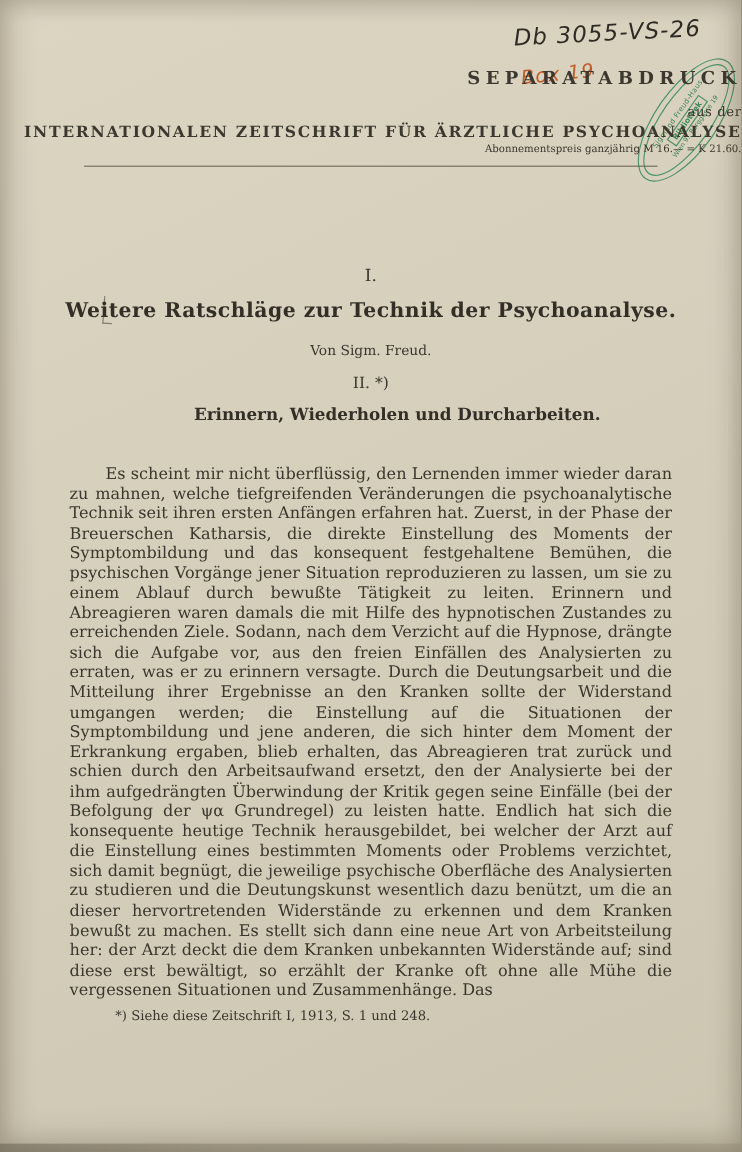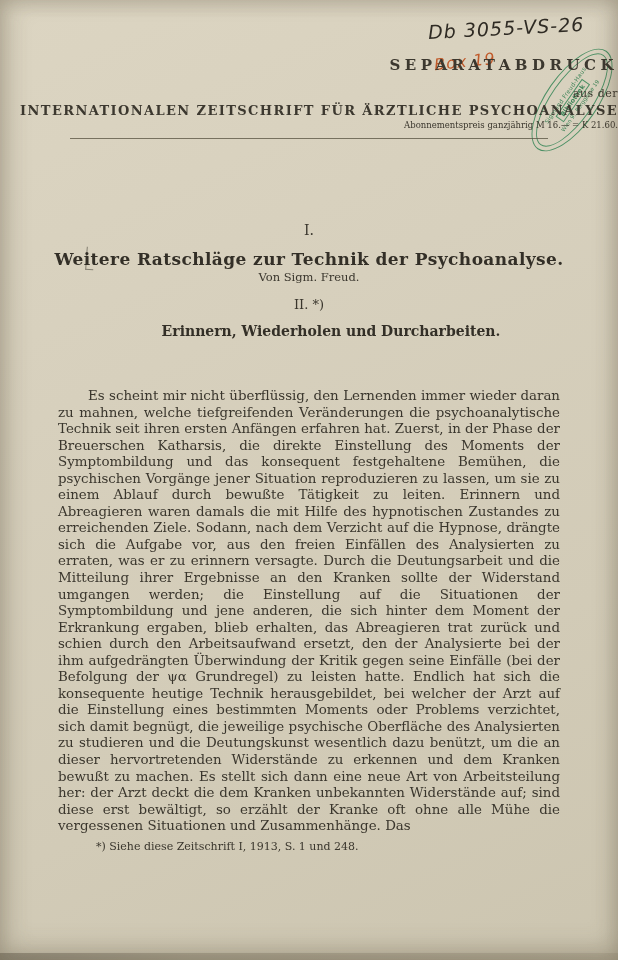--- a/index.html
+++ b/index.html
@@ -62,21 +62,21 @@
     padding:1px;
   }
   .stamp .l1{font-size:6px;letter-spacing:.3px;white-space:nowrap;}
   .stamp .l2{font-size:6.5px;font-weight:bold;border:1px solid #3e8a5c;padding:0 3px;white-space:nowrap;}
   .stamp .l3{font-size:5.5px;white-space:nowrap;}
 
   
   .article-head{position:absolute;top:222px;left:0;width:100%;text-align:center;}
   .art-numeral{font-size:14px;}
   .art-title{font-size:17px;font-weight:bold;letter-spacing:.4px;margin-top:11px;color:#332f27;}
-  .art-byline{font-size:11.5px;margin-top:1px;}
+  .art-byline{font-size:11.5px;margin-top:16px;}
   .art-part{font-size:13px;margin-top:13px;}
   .art-heading{font-size:14px;font-weight:bold;margin-top:11px;color:#332f27;padding-left:44px;}
 
   .pencil-mark{
     position:absolute;left:86px;top:247px;width:7px;height:22px;
     border-left:1.5px solid #6e6a5e;border-bottom:1.5px solid #6e6a5e;
     transform:rotate(4deg);opacity:.8;
   }
 
   

